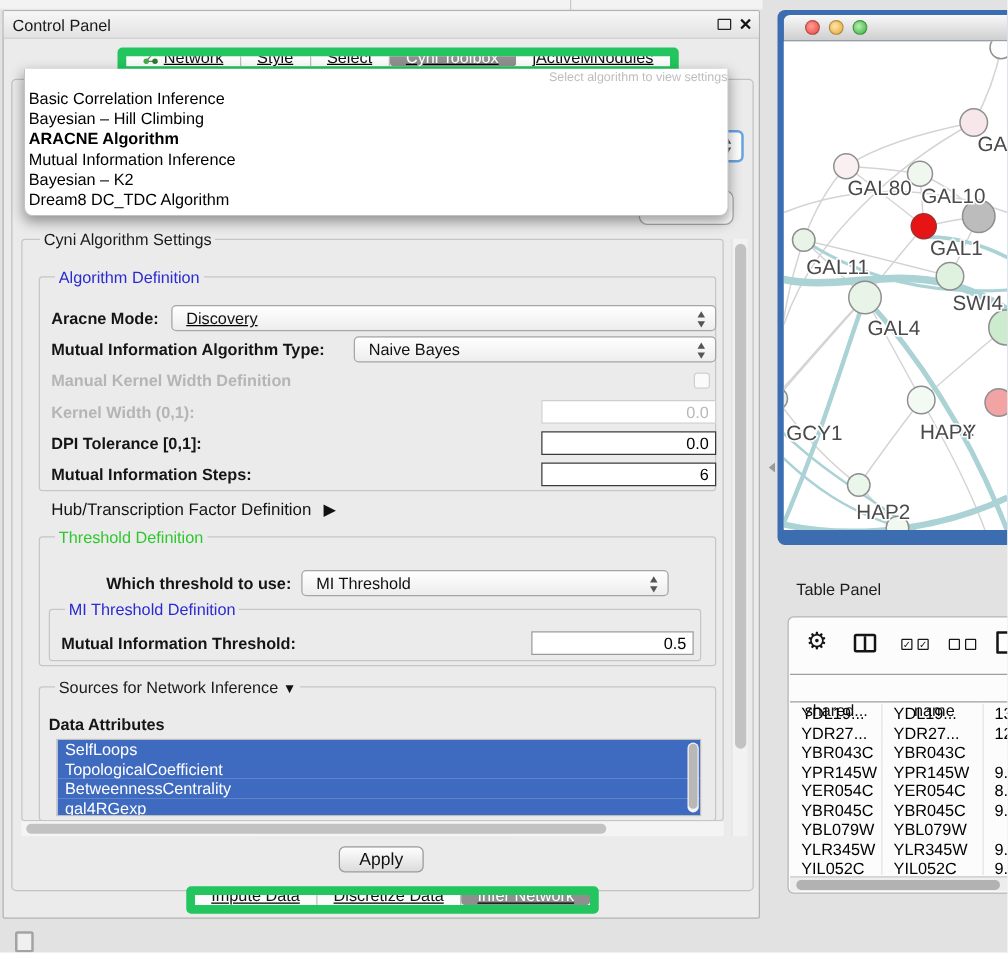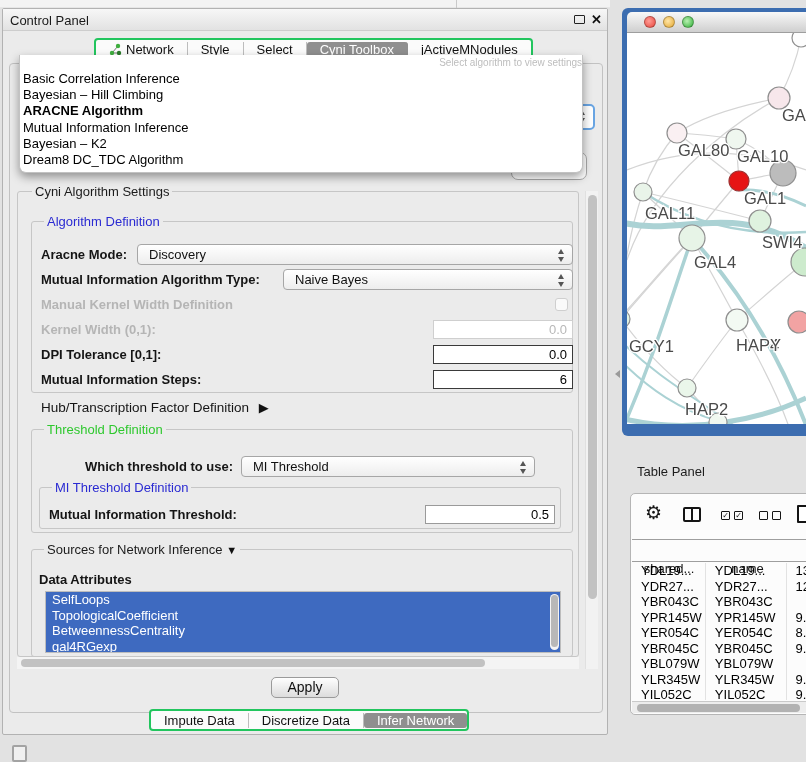--- a/index.html
+++ b/index.html
@@ -14,22 +14,22 @@
   
   .control-panel { position:absolute; left:2px; top:8px; width:606px; height:727px;
     background:#ebebeb; border:1px solid #b2b2b2; border-radius:2px; }
   .cp-titlebar { position:absolute; left:0; top:0; right:0; height:22px;
     background:linear-gradient(#f7f7f7,#e2e2e2); border-bottom:1px solid #cdcdcd; }
   .cp-title { position:absolute; left:7px; top:4px; font-size:13px; color:#1a1a1a; }
   .float-icon { position:absolute; right:22px; top:6px; width:11px; height:9px; border:1.5px solid #222; border-radius:1px; background:transparent; cursor:default;}
   .close-icon { position:absolute; right:5px; top:3px; font-size:13px; font-weight:bold; color:#111; }
 
   
-  .tabstrip { position:absolute; display:flex; align-items:center; height:22px;
-    background:#fbfbfb; border:2px solid #22c55e; border-radius:4px; overflow:hidden; }
+  .tabstrip { position:absolute; display:flex; align-items:flex-end; height:22px;
+    background:#fbfbfb; border:7px solid #22c55e; border-radius:4px; overflow:hidden;text-decoration:underline; }
   .tabstrip .tab { display:flex; align-items:center; gap:4px; padding:0 13px; font-size:13px; color:#111;
     border-right:1px solid #bdbdbd; white-space:nowrap; }
   .tabstrip .tab:last-child { border-right:none; }
   .tabstrip .tab.selected { background:#8f8f8f; color:#fff; border-radius:3px; margin:0; border-right-color:#8f8f8f;}
   .top-tabs { left:91px; top:29px; }
   .bottom-tabs { left:146px; top:700px; }
 
   
   .cp-content { position:absolute; left:6px; top:54px; width:594px; height:650px;
     background:#ebebeb; border:1px solid #c2c2c2; border-radius:4px; }
@@ -193,21 +193,21 @@
 
     <div class="group g-black" style="left:14px; top:182px; width:562px; height:466px;">
       <span class="gtitle" style="left:14px;">Cyni Algorithm Settings</span>
     </div>
 
     <div class="group g-blue" style="left:28px; top:212px; width:542px; height:172px;">
       <span class="gtitle" style="left:12px;">Algorithm Definition</span>
     </div>
 
     <span class="flabel" style="left:38px; top:238px;">Aracne Mode:</span>
-    <div class="combo" style="left:134px; top:235px; width:436px;">
+    <div class="combo" style="left:134px; top:235px; width:436px;text-decoration:underline;">
       <span class="cval">Discovery</span>
       <span class="stepper">
           <span class="up"></span>
           <span class="dn"></span>
         </span>
     </div>
 
     <span class="flabel" style="left:38px; top:263px;">Mutual Information Algorithm Type:</span>
     <div class="combo" style="left:280px; top:260px; width:290px;">
       <span class="cval">Naive Bayes</span>

